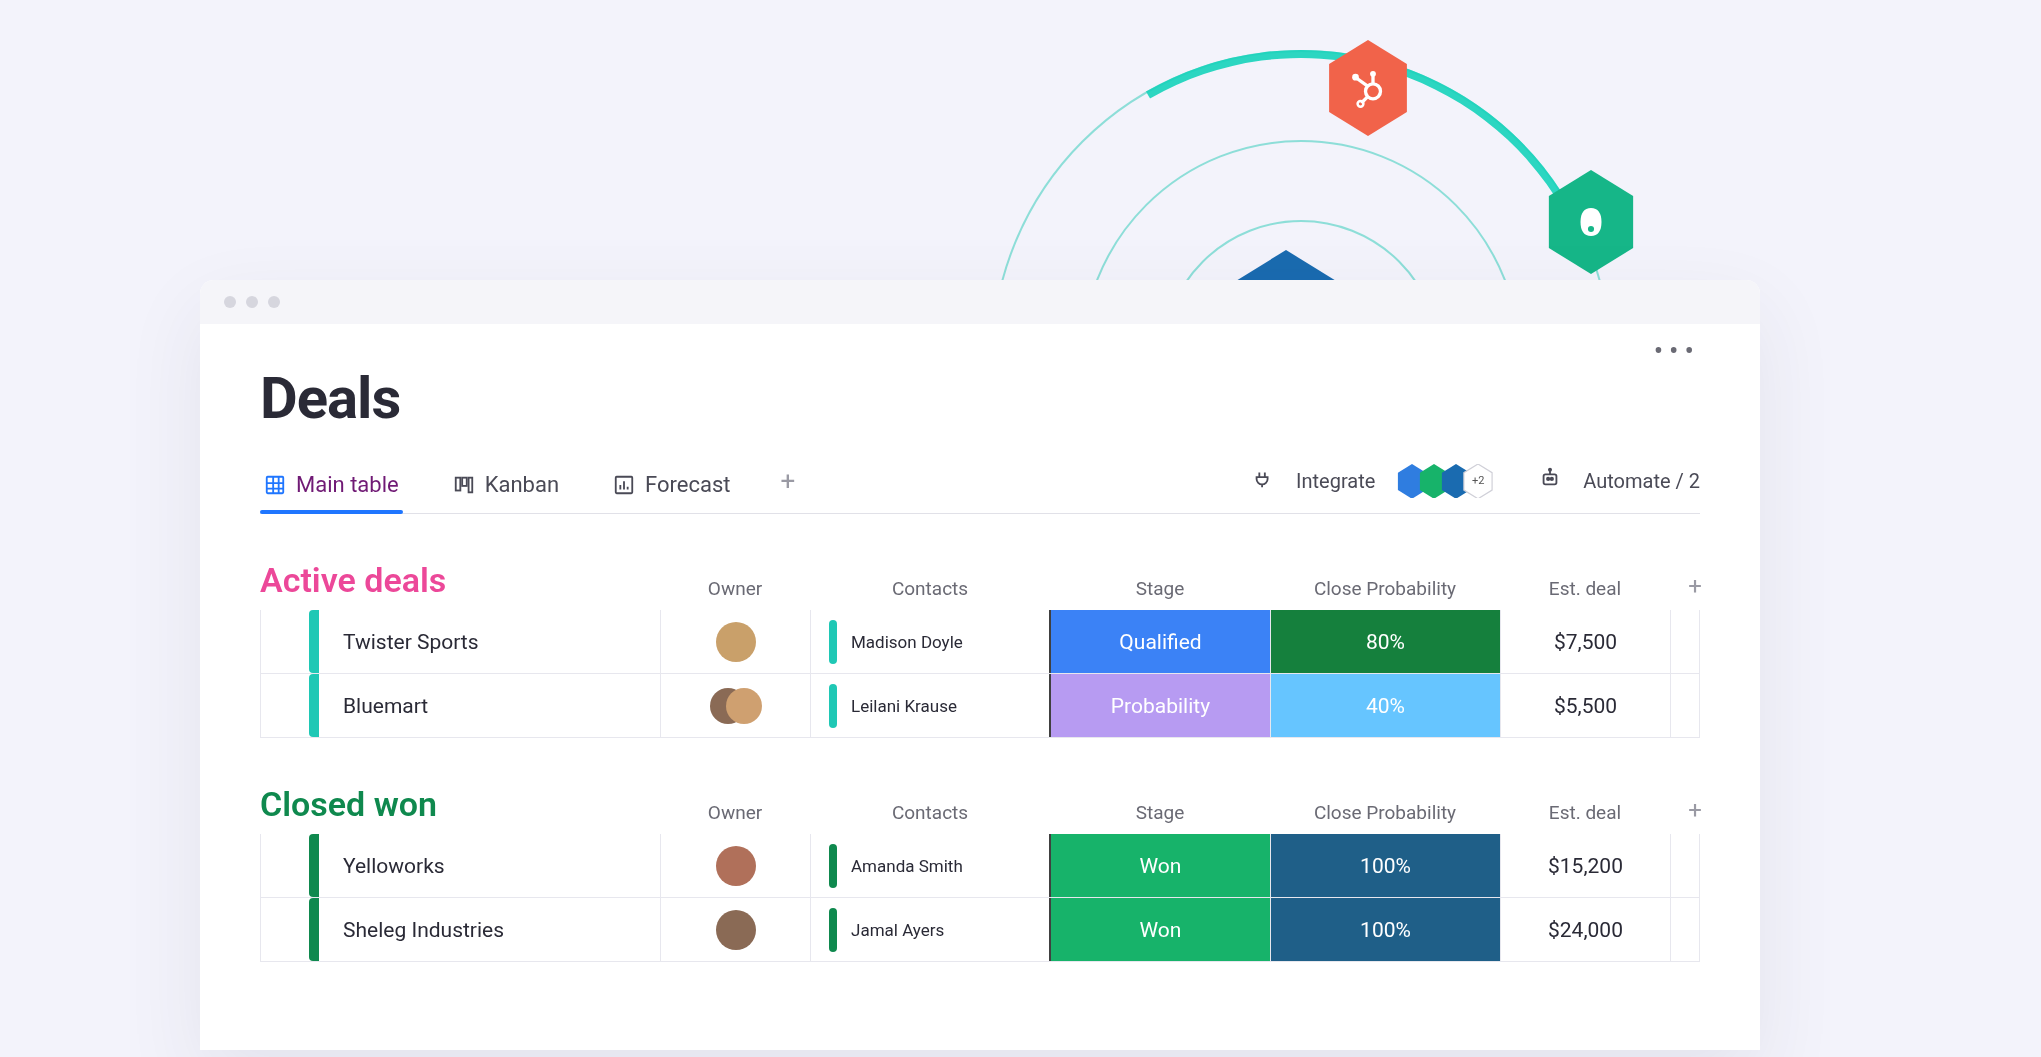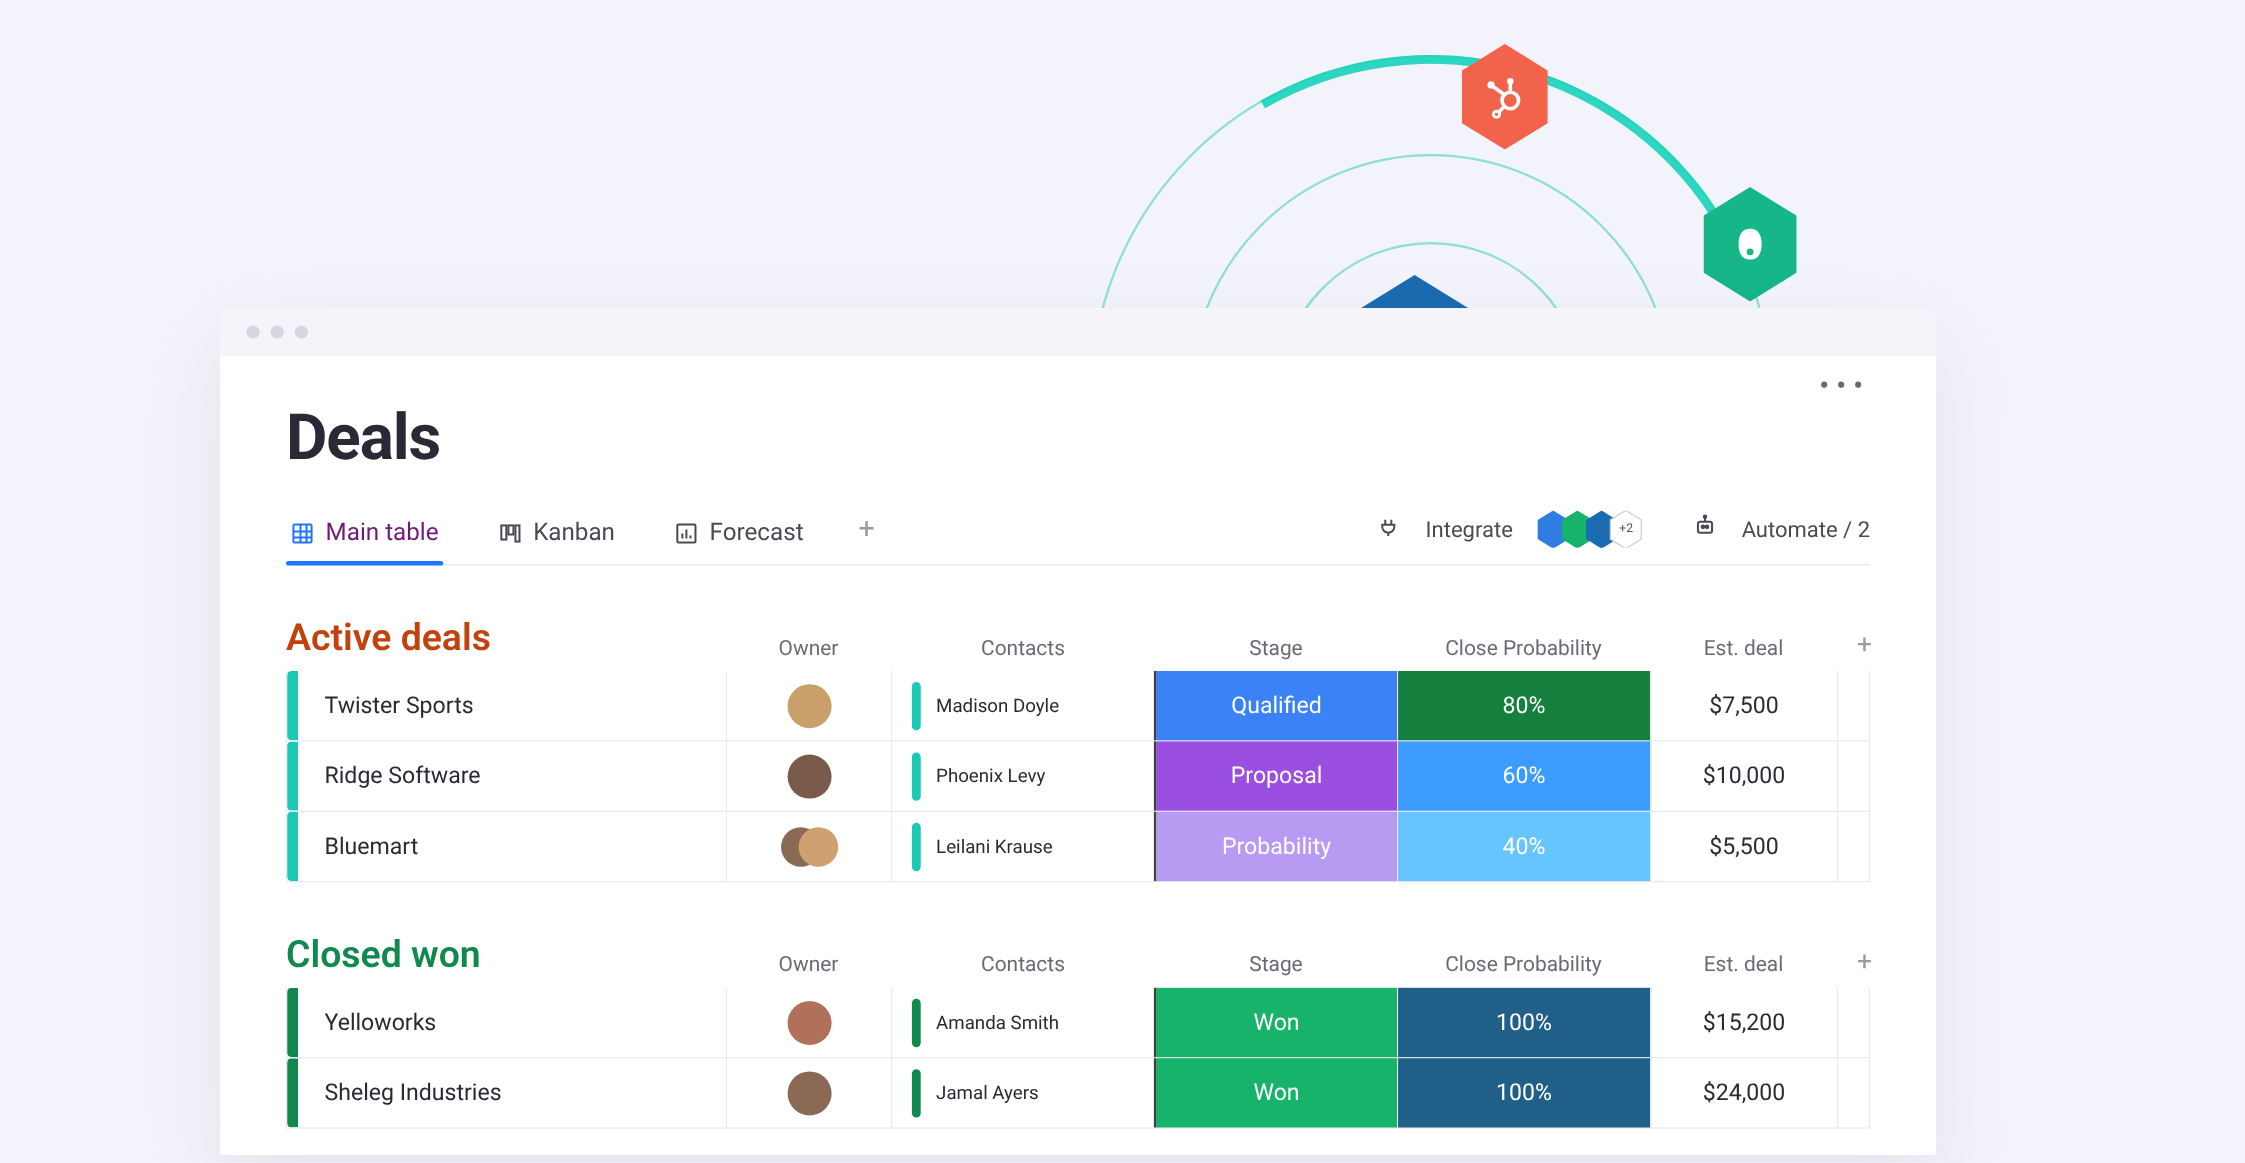--- a/index.html
+++ b/index.html
@@ -157,21 +157,21 @@
     grid-template-columns: 400px 150px 240px 220px 230px 170px 50px;
     align-items: end;
     padding-bottom: 10px;
     color: #6a6a74;
     font-size: 19px;
   }
   .group-title {
     font-size: 34px;
     font-weight: 600;
   }
-  .group.active .group-title { color:#c2410c; }
+  .group.active .group-title { color:#ec4899; }
   .group.closed .group-title { color:#0f894e; }
   .group-header .col { text-align:center; }
   .group-header .add-col { text-align:center; cursor:pointer; color:#9a9aa4; font-size:24px;}
 
   .row {
     display: grid;
     grid-template-columns: 400px 150px 240px 220px 230px 170px 50px;
     border: 1px solid #e7e7ee;
     border-top: none;
     height: 64px;
@@ -180,20 +180,21 @@
   .row:first-of-type { border-top:1px solid #e7e7ee; }
   .row .name-cell {
     display:flex; align-items:center;
     padding-left: 24px;
     font-size: 21px;
     color:#2a2a36;
     border-left: 10px solid;
     border-right:1px solid #e7e7ee;
     border-top-left-radius:4px;
     border-bottom-left-radius:4px;
+    margin-left:48px;
   }
   .group.active .name-cell { border-left-color:#1fc8b5; }
   .group.closed .name-cell { border-left-color:#0f894e; }
 
   .row .owner-cell {
     display:flex; align-items:center; justify-content:center;
     border-right:1px solid #e7e7ee;
   }
   .avatar {
     width:40px; height:40px; border-radius:50%;
@@ -415,31 +416,20 @@
         <div class="owner-cell">
             <div class="avatar" style="background:#c9a06a"></div>
           </div>
         <div class="contact-cell">Madison Doyle</div>
         <div class="stage-cell" style="background:#3b82f6">Qualified</div>
         <div class="prob-cell" style="background:#15803d">80%</div>
         <div class="est-cell">$7,500</div>
         <div class="tail-cell"></div>
       </div>
 
-      <div class="row">
-        <div class="name-cell">Ridge Software</div>
-        <div class="owner-cell">
-            <div class="avatar" style="background:#7a5a4a"></div>
-          </div>
-        <div class="contact-cell">Phoenix Levy</div>
-        <div class="stage-cell" style="background:#9a4fe0">Proposal</div>
-        <div class="prob-cell" style="background:#3b9bff">60%</div>
-        <div class="est-cell">$10,000</div>
-        <div class="tail-cell"></div>
-      </div>
 
       <div class="row">
         <div class="name-cell">Bluemart</div>
         <div class="owner-cell">
           <div class="avatar pair">
             <div class="a one" style="background:#8a6a55"></div>
             <div class="a two" style="background:#cfa070"></div>
           </div>
         </div>
         <div class="contact-cell">Leilani Krause</div>

